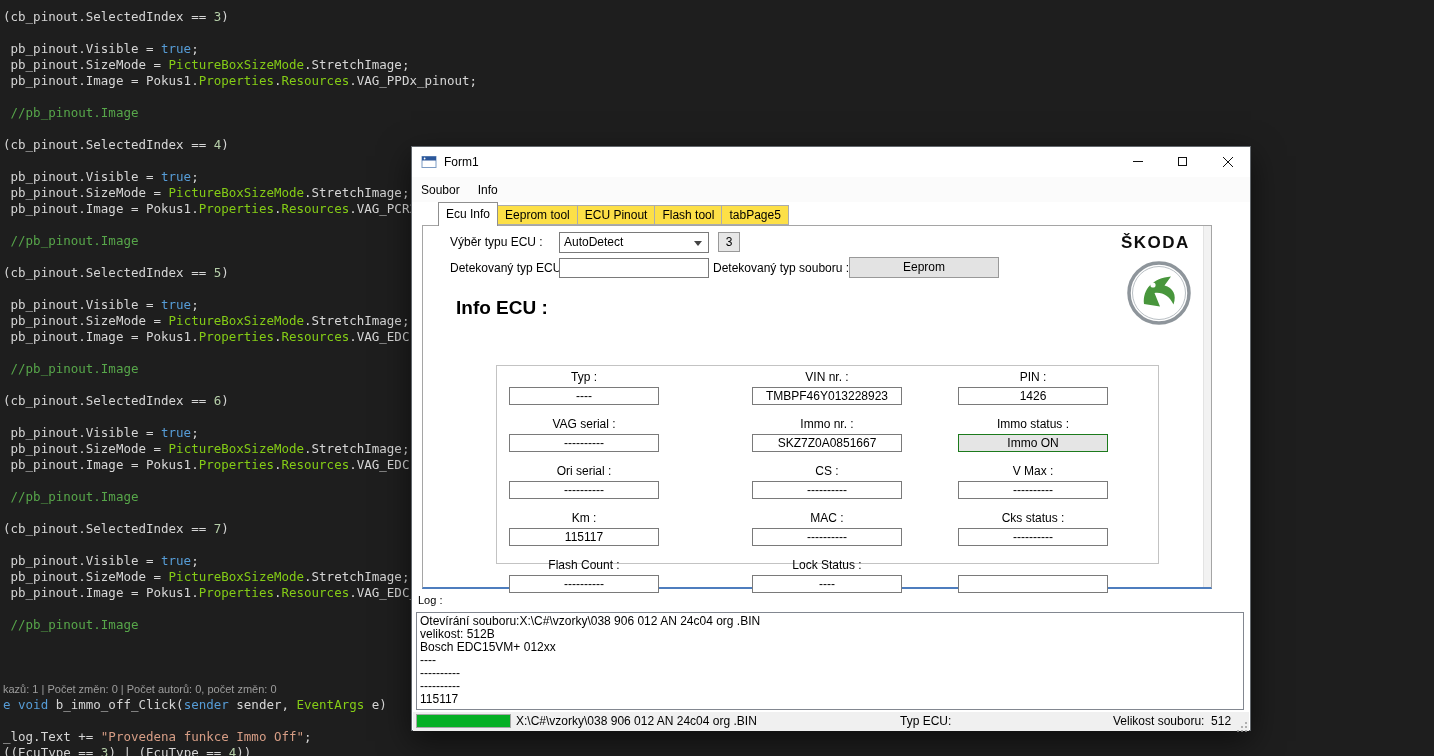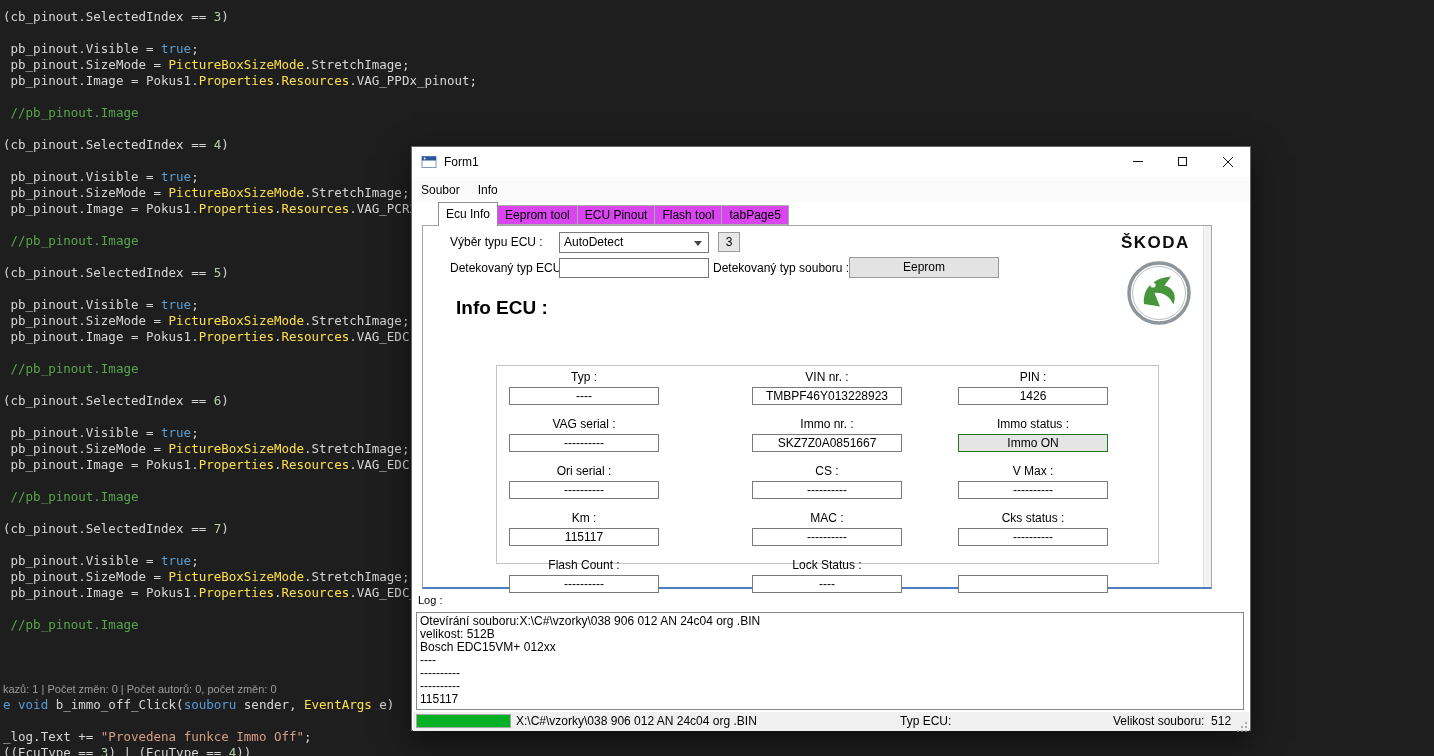--- a/index.html
+++ b/index.html
@@ -7,21 +7,21 @@
               font-family:"Liberation Sans",sans-serif; }
   .stage { position:relative; width:1434px; height:756px; }
 
   
   .editor { position:absolute; inset:0; background:#1e1e1e; color:#d6d6d6;
             font-family:"DejaVu Sans Mono",monospace; font-size:12.5px;
             padding:9px 0 0 3px; }
   .code-line { height:16px; line-height:16px; white-space:pre; }
   .code-line.small { font-family:"Liberation Sans",sans-serif; font-size:11px; color:#9d9d9d; }
   .kw  { color:#569cd6;margin-top:48px; }
-  .typ { color:#fde047; }
+  .typ { color:#84cc16; }
   .cm  { color:#57a64a; }
   .str { color:#d69d85; }
   .num { color:#b5cea8; }
   .dim { color:#9d9d9d; }
 
   
   .window { position:absolute; left:411px; top:146px; width:840px; height:585px;
             background:#ffffff; border:1px solid #62676c;
             box-shadow:0 10px 30px rgba(0,0,0,.55); }
 
@@ -38,21 +38,21 @@
       linear-gradient(45deg,transparent 46%,#111 46%,#111 54%,transparent 54%),
       linear-gradient(135deg,transparent 46%,#111 46%,#111 54%,transparent 54%); }
 
   .menubar { position:absolute; left:0; top:30px; right:0; height:25px; background:#fbfbfb;
              display:flex; align-items:center; padding-left:0; font-size:12px; color:#000; }
   .menu-item { padding:4px 9px; }
 
   .tabstrip { position:absolute; left:26px; top:55px; height:23px; display:flex;
               align-items:flex-end; z-index:2; }
   .tab { height:20px; line-height:18px; padding:0 7px; font-size:12px; color:#000;
-         background:#d946ef; border:1px solid #acacac; border-left:none; white-space:nowrap; }
+         background:#fde047; border:1px solid #acacac; border-left:none; white-space:nowrap; }
   .tab:first-child { border-left:1px solid #acacac; }
   .tab.selected { height:24px; line-height:22px; background:#fff; border:1px solid #8f8f8f;
                   border-bottom:none; margin-bottom:-1px; position:relative; z-index:3; }
 
   .tabpage { position:absolute; left:10px; top:78px; width:790px; height:364px; background:#fff;
              border:1px solid #a5a5a5; border-bottom:2px solid #4d7dbe; }
   .vscroll { position:absolute; right:0; top:0; width:8px; height:100%;
              background:#f2f2f2; border-left:1px solid #e3e3e3; }
 
   .lbl { position:absolute; font-size:12px; color:#000; white-space:nowrap; }
@@ -143,21 +143,21 @@
         <div class="code-line"></div>
         <div class="code-line"><span> pb_pinout.Visible = </span><span class="kw">true</span><span>;</span></div>
         <div class="code-line"><span> pb_pinout.SizeMode = </span><span class="typ">PictureBoxSizeMode</span><span>.StretchImage;</span></div>
         <div class="code-line"><span> pb_pinout.Image = Pokus1.</span><span class="typ">Properties</span><span>.</span><span class="typ">Resources</span><span>.VAG_EDC_17c</span></div>
         <div class="code-line"></div>
         <div class="code-line"><span class="cm"> //pb_pinout.Image</span></div>
         <div class="code-line"></div>
         <div class="code-line"></div>
         <div class="code-line"></div>
         <div class="code-line small"><span class="dim">kazů: 1 | Počet změn: 0 | Počet autorů: 0, počet změn: 0</span></div>
-        <div class="code-line"><span class="kw">e void</span><span> b_immo_off_Click(</span><span class="kw">souboru</span><span> sender, </span><span class="typ">EventArgs</span><span> e)</span></div>
+        <div class="code-line"><span class="kw">e void</span><span> b_immo_off_Click(</span><span class="kw">sender</span><span> sender, </span><span class="typ">EventArgs</span><span> e)</span></div>
         <div class="code-line"></div>
         <div class="code-line"><span>_log.Text += </span><span class="str">"Provedena funkce Immo Off"</span><span>;</span></div>
         <div class="code-line"><span>((EcuType == </span><span class="num">3</span><span>) | (EcuType == </span><span class="num">4</span><span>))</span></div>
       </div>
   </div>
 
   <div class="window">
 
     <div class="titlebar">
       <span class="appicon">

